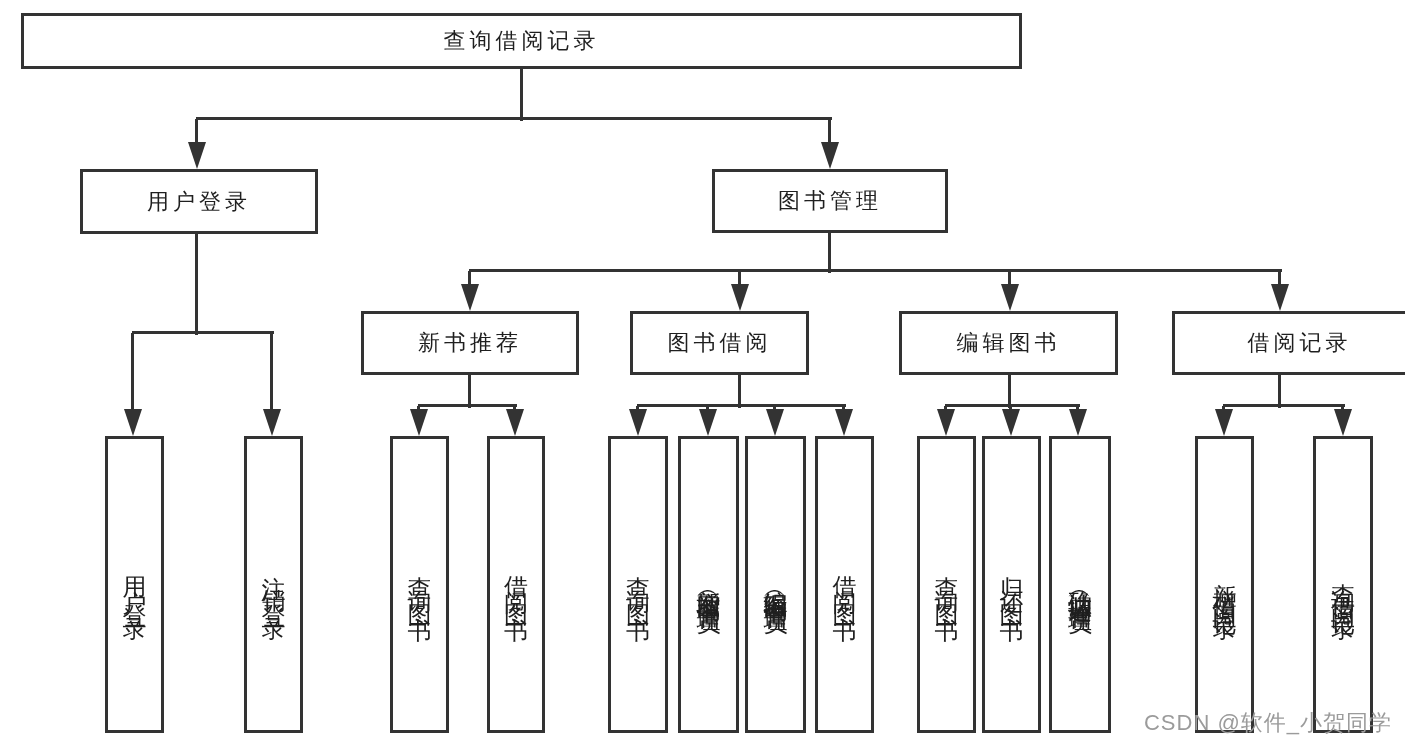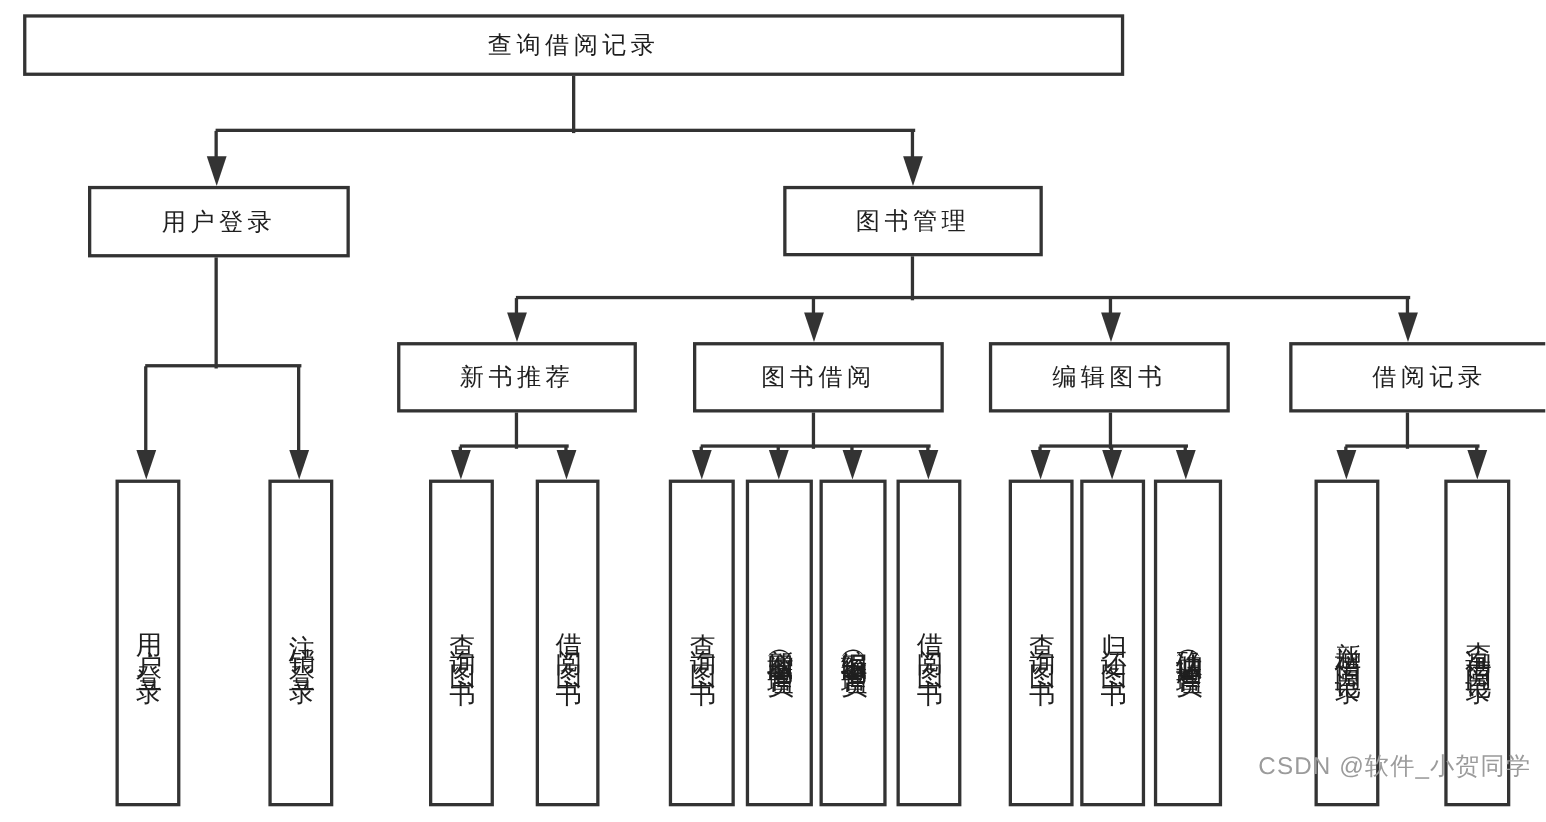--- a/index.html
+++ b/index.html
@@ -27,21 +27,21 @@
     background:#fff; display:flex; align-items:center; justify-content:center;
   }
   .vnode > span{
     writing-mode:vertical-rl; text-orientation:mixed;
     font-size:24px; line-height:1; white-space:nowrap;
   }
   .ls-loose > span{letter-spacing:14px;}
   .ls-med   > span{letter-spacing:7px;}
   .ls-tight > span{letter-spacing:3px;}
   .watermark{
-    position:absolute; right:13px; top:682px; font-size:22px;
+    position:absolute; right:13px; top:708px; font-size:22px;
     color:var(--wm); letter-spacing:1px; white-space:nowrap;
   }
 </style>
 </head>
 <body>
 
 <div class="stage">
 
   <div id="connectors">
       <div class="vl" style="left: 520px; top: 68px; height: 53px;"></div>
@@ -105,21 +105,21 @@
   <div class="hnode" style="left:80px;top:169px;width:238px;height:65px">
     <span>用户登录</span>
   </div>
   <div class="hnode" style="left:361px;top:311px;width:218px;height:64px">
     <span>新书推荐</span>
   </div>
 
   <div class="hnode" style="left:712px;top:169px;width:236px;height:64px">
     <span>图书管理</span>
   </div>
-  <div class="hnode" style="left:630px;top:311px;width:228px;height:64px">
+  <div class="hnode" style="left:630px;top:311px;width:179px;height:64px">
     <span>图书借阅</span>
   </div>
   <div class="hnode" style="left:899px;top:311px;width:219px;height:64px">
     <span>编辑图书</span>
   </div>
   <div class="hnode" style="left:1172px;top:311px;width:255px;height:64px">
     <span>借阅记录</span>
   </div>
 
   <div class="vnode ls-loose" style="left:105px;top:436px;width:59px;height:297px">

